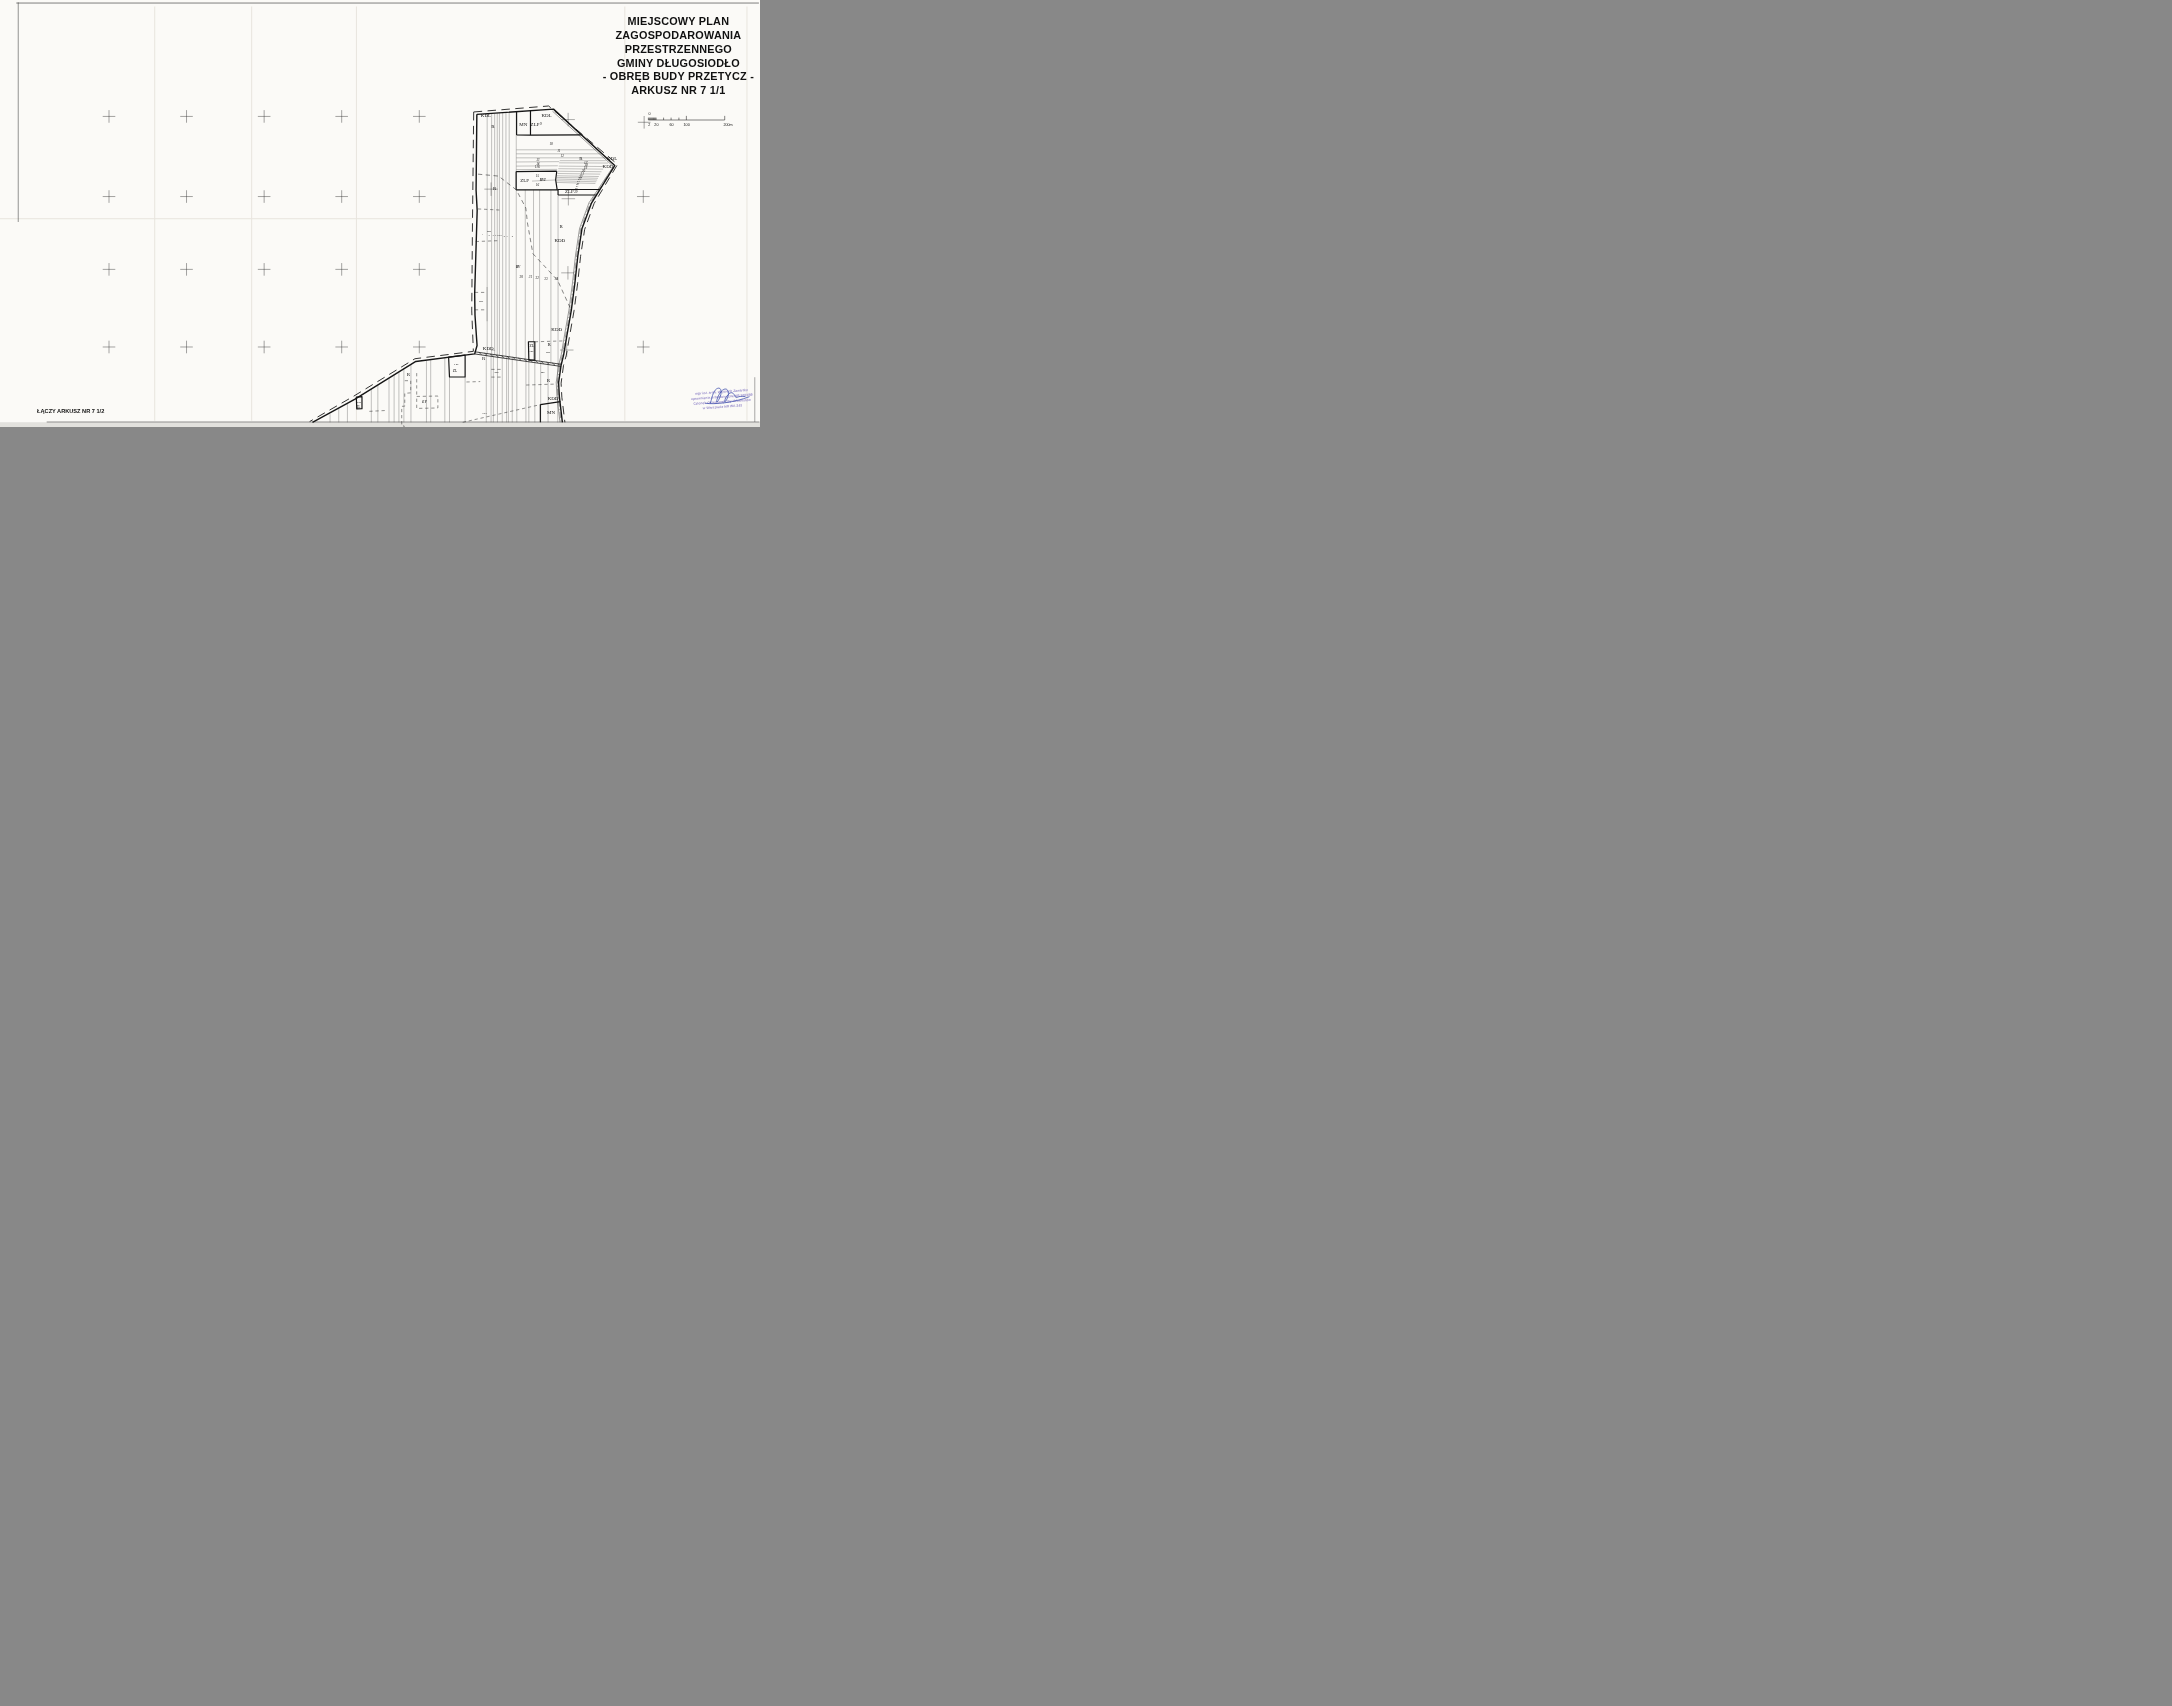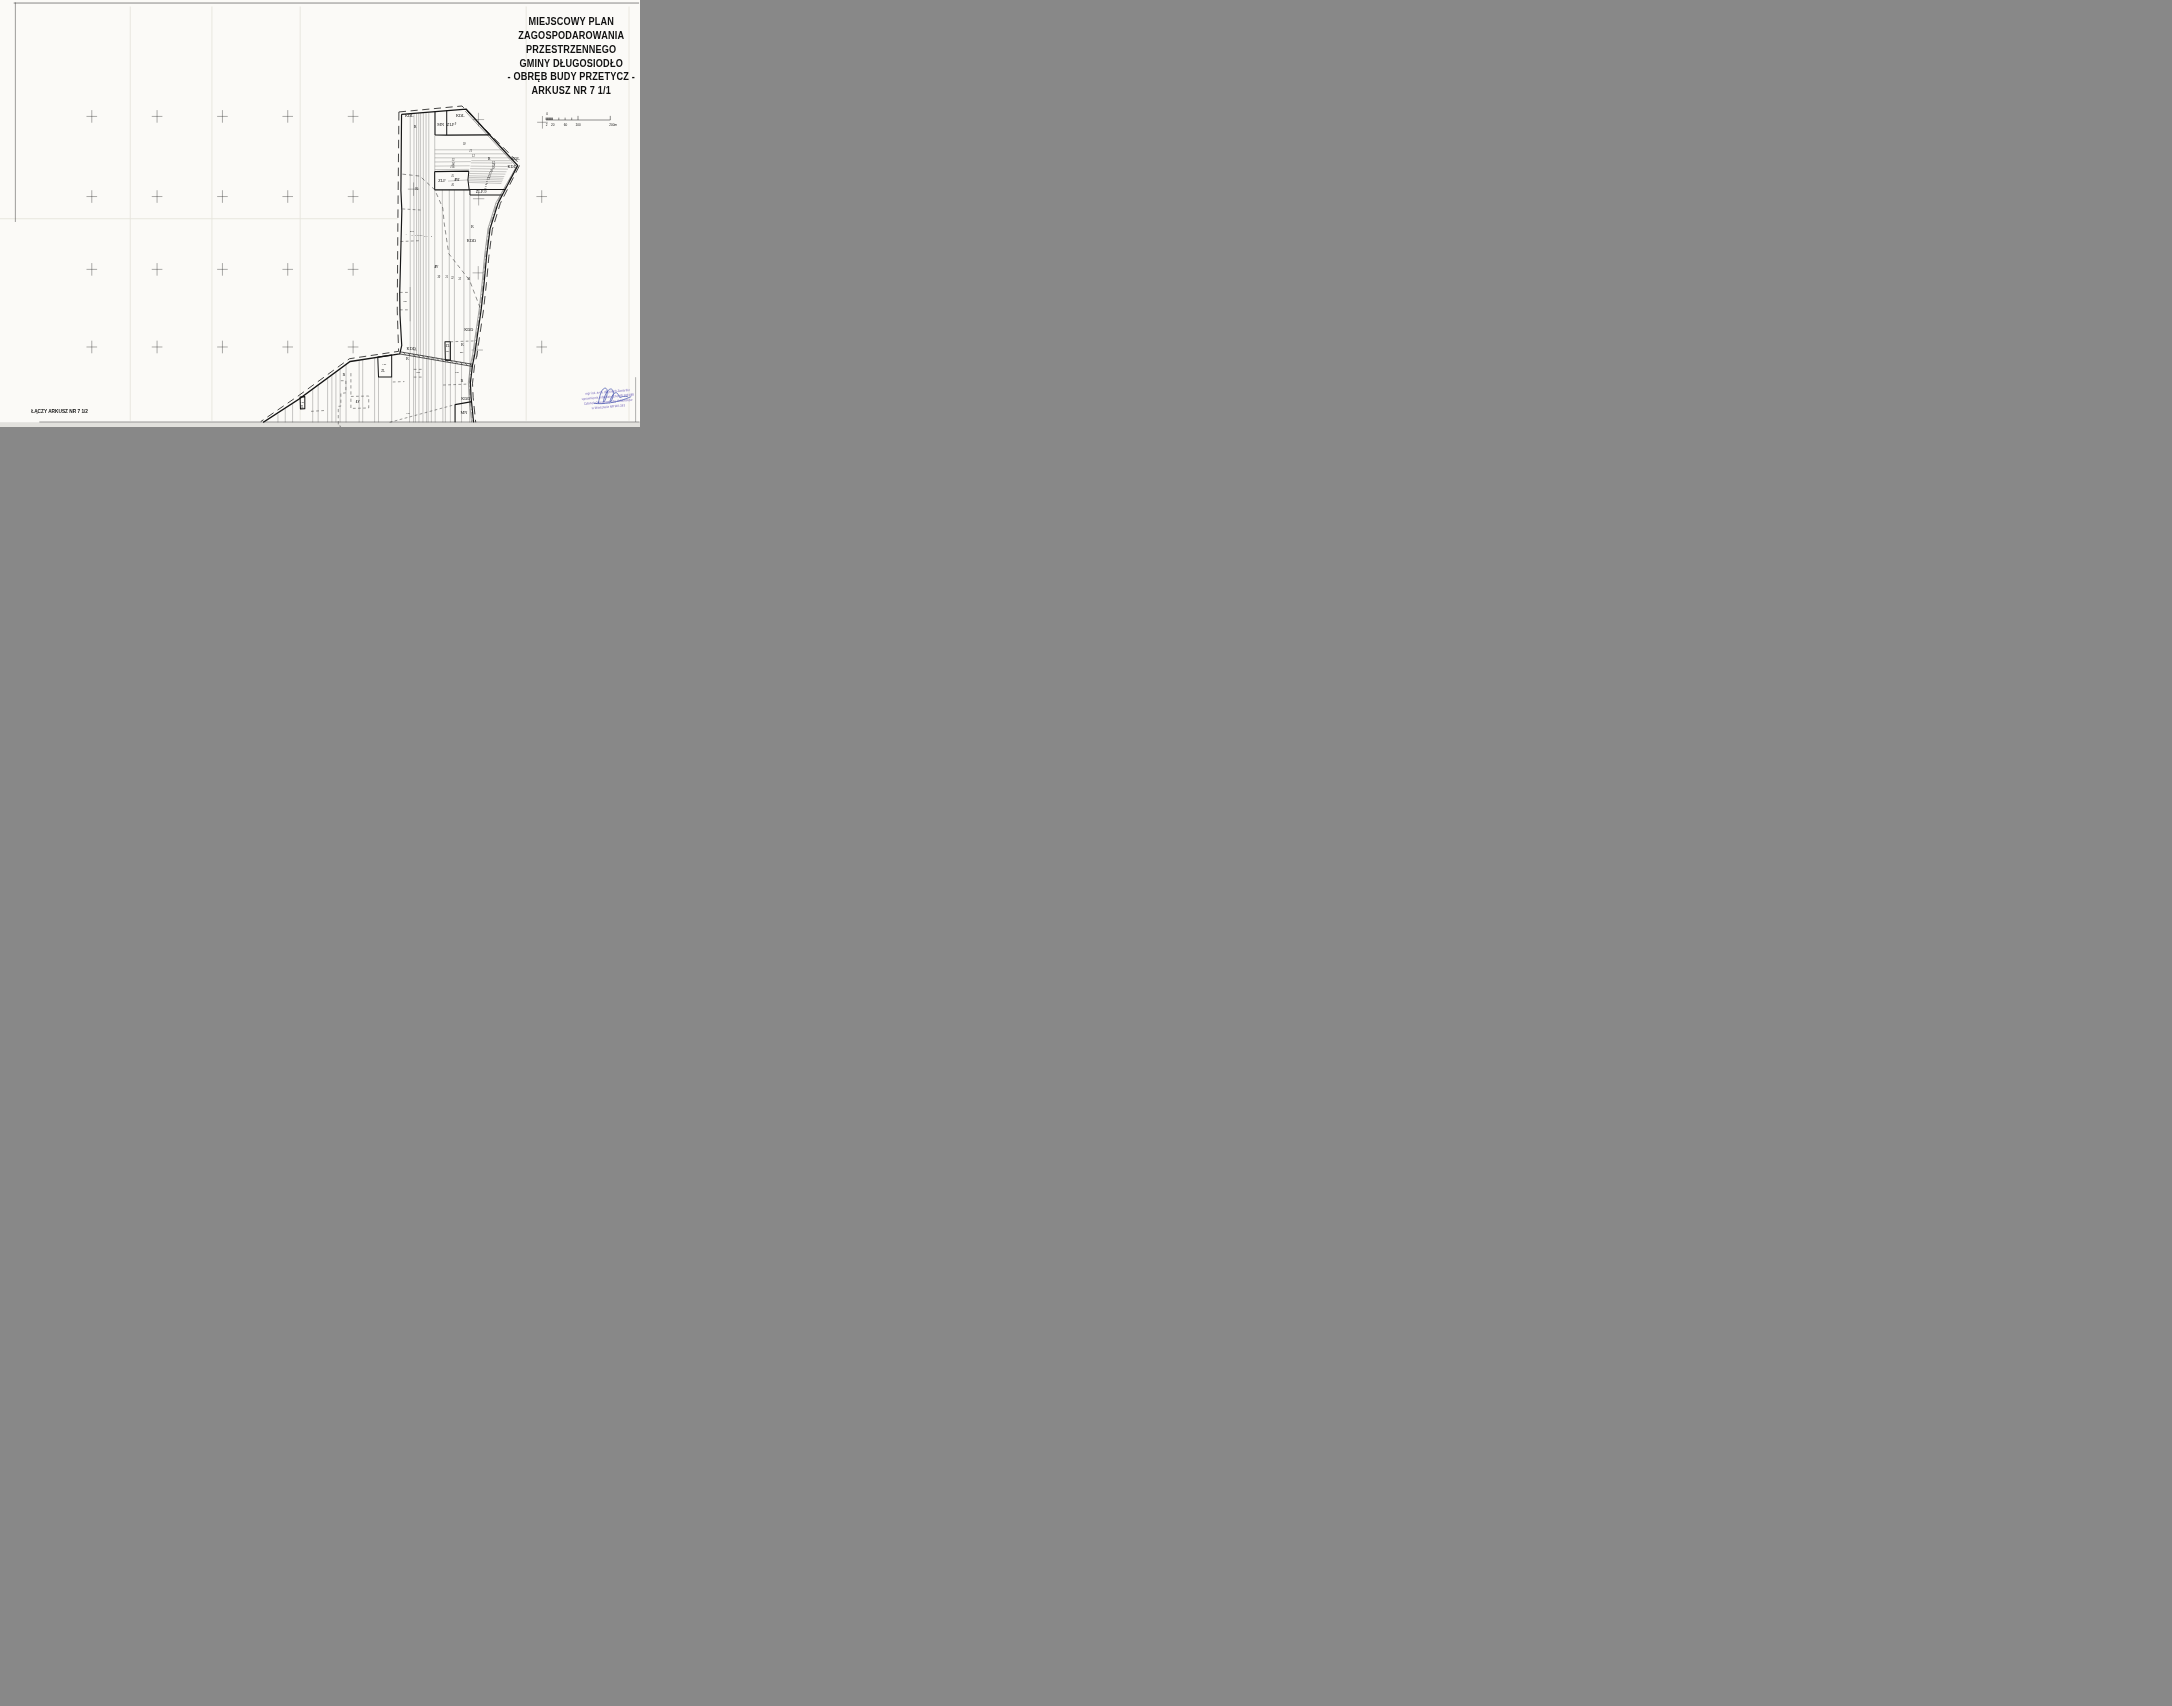--- a/index.html
+++ b/index.html
@@ -1,16 +1,16 @@
 <!DOCTYPE html>
 <html style="font-size:7px"><head>
 <meta charset="utf-8">
 <style>
   html,body{margin:0;padding:0;background:#888;}
-  .page{position:relative;width:640px;height:427px;background:#fbfaf7;overflow:hidden;
+  .page{position:relative;width:760px;height:427px;background:#fbfaf7;overflow:hidden;
         font-family:"Liberation Sans",sans-serif;}
   .page svg{position:absolute;inset:0;width:100%;height:100%;display:block;}
   
   text{fill:#111;}
   .lbl-z  {font-family:"Liberation Serif",serif;font-size:46px;}
   .lbl-zs {font-family:"Liberation Serif",serif;font-size:34px;}
   .lbl-zx {font-family:"Liberation Serif",serif;font-size:27px;}
   .lbl-n  {font-family:"Liberation Serif",serif;font-style:italic;font-size:31px;}
   .lbl-ns {font-family:"Liberation Serif",serif;font-style:italic;font-size:23px;}
   .lbl-s  {font-family:"Liberation Serif",serif;font-style:italic;font-size:31px;font-weight:600;}

